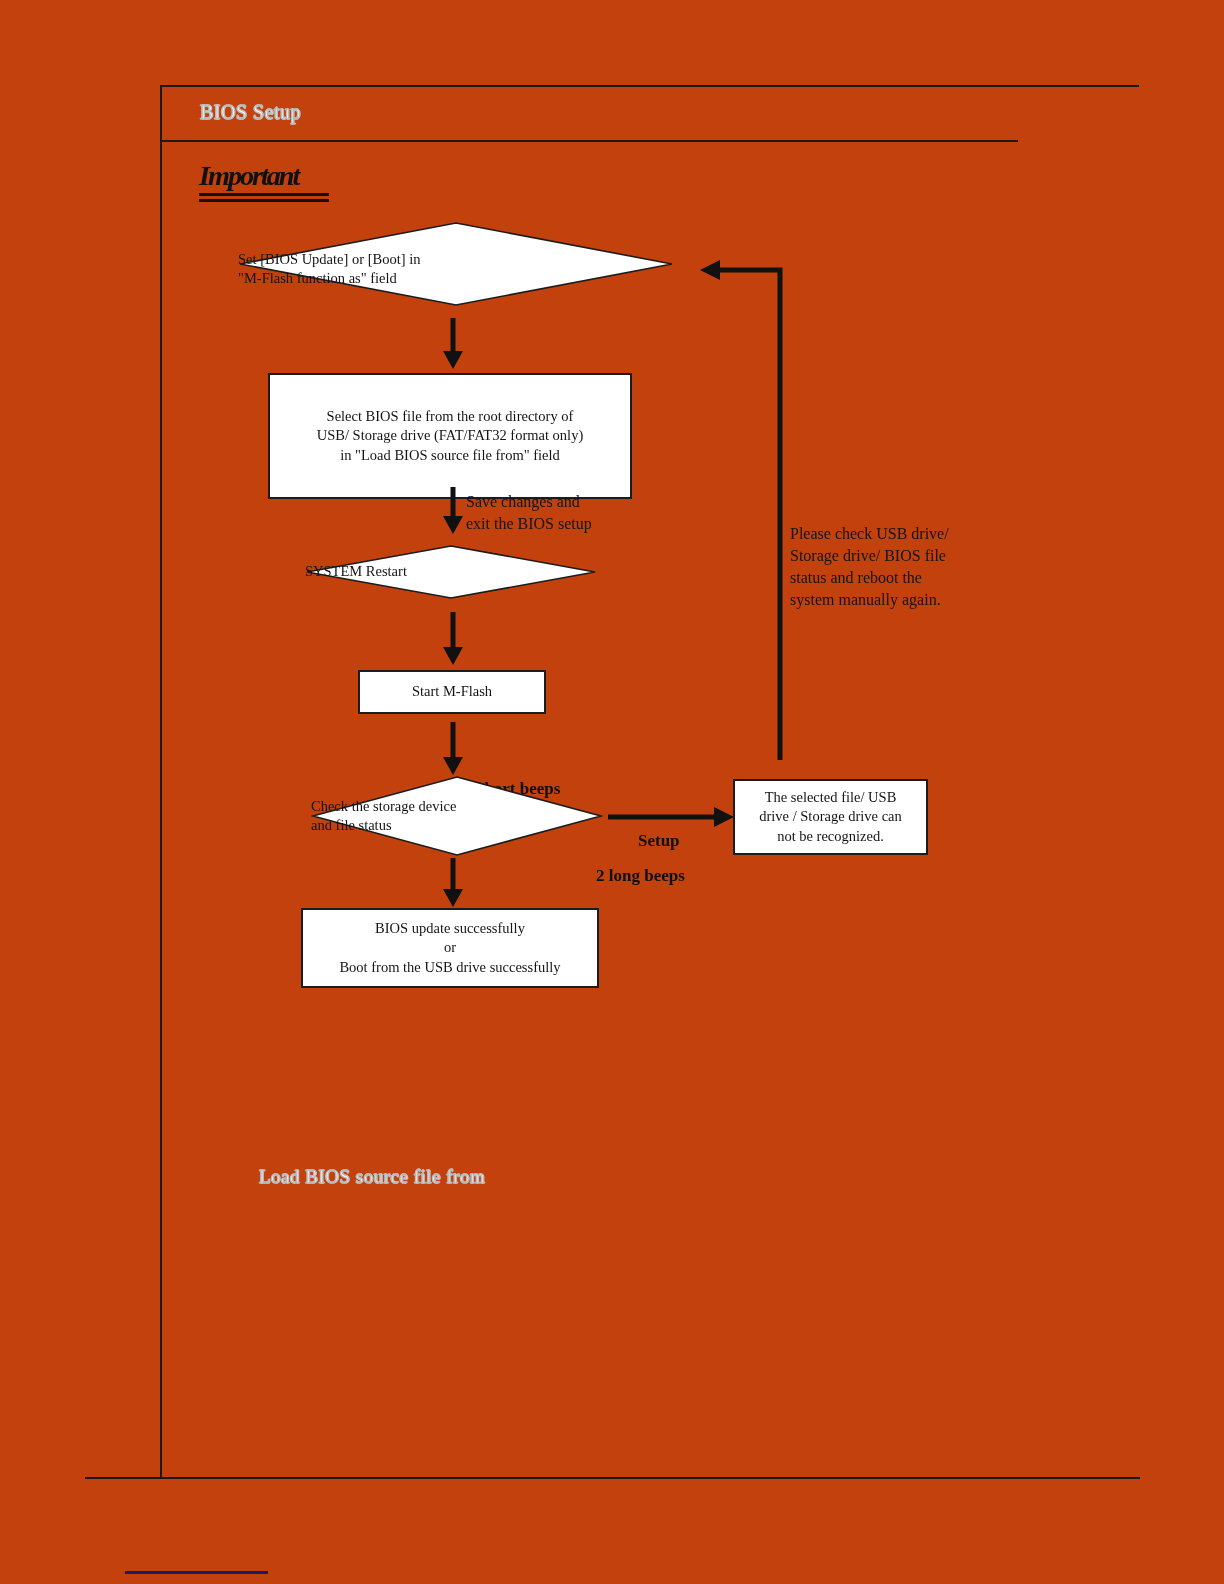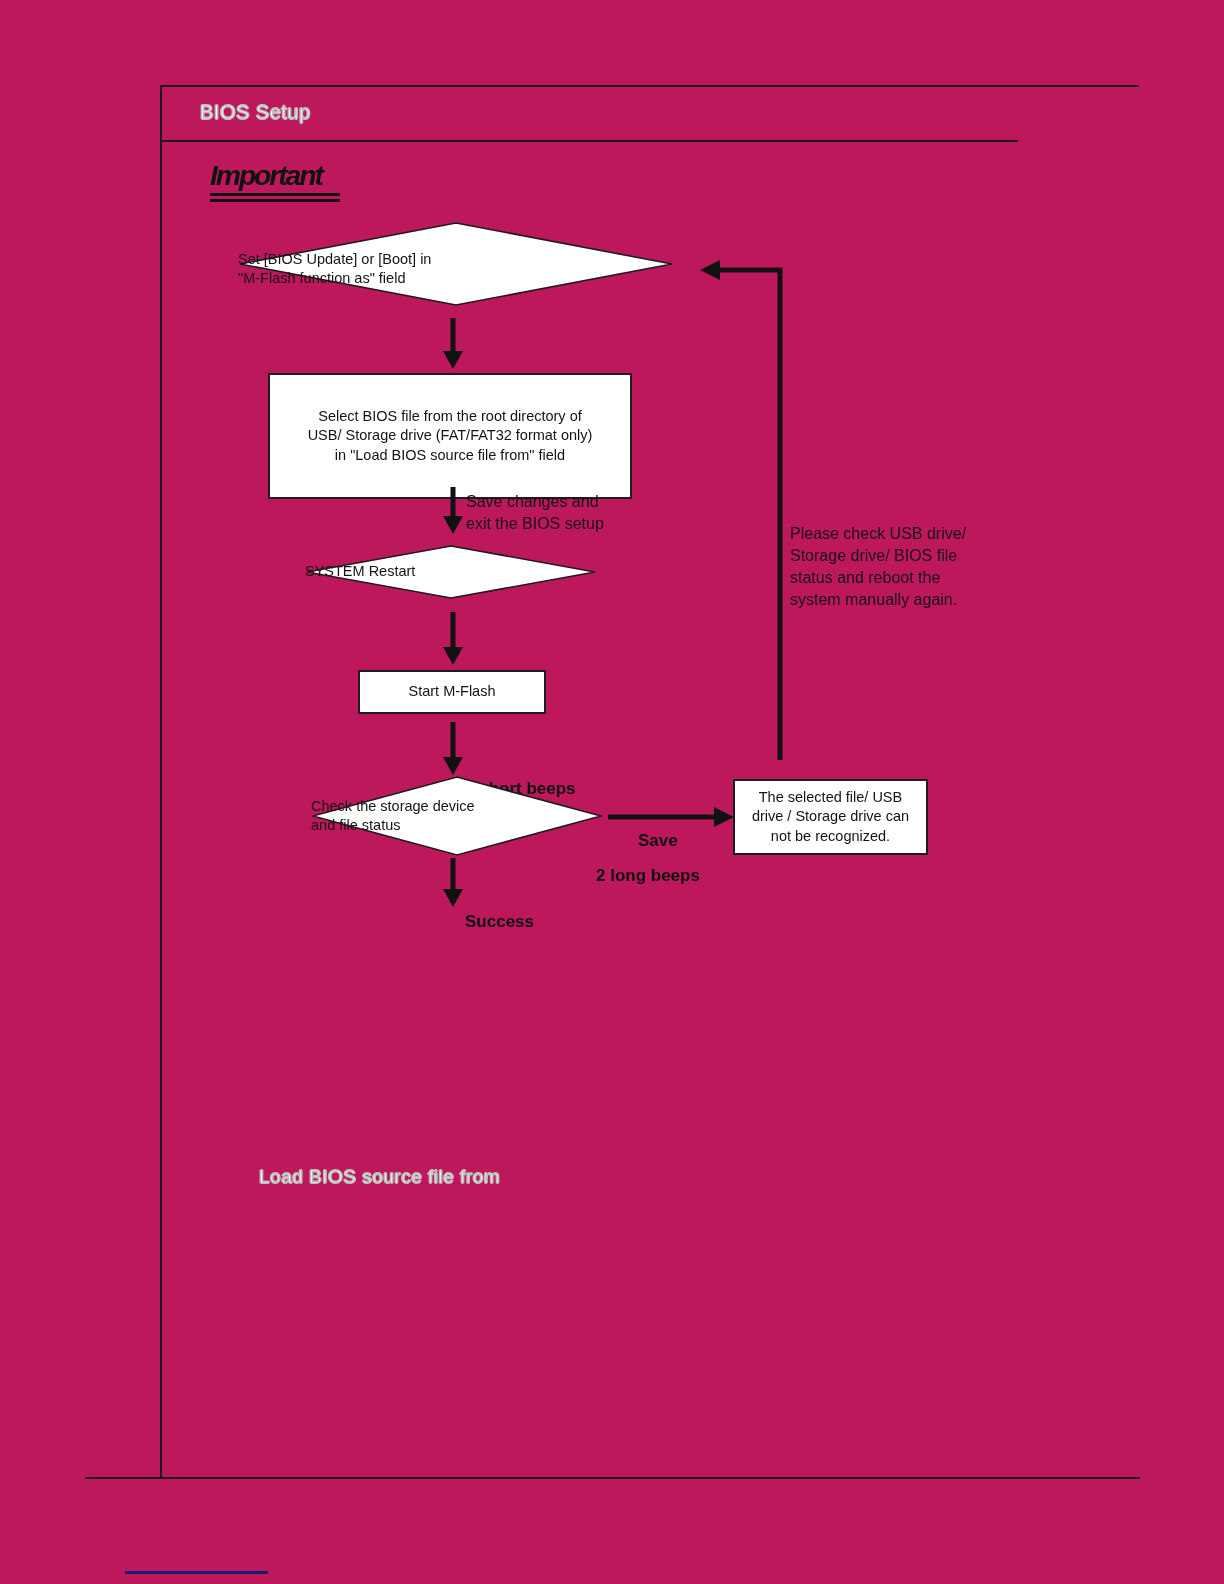--- a/index.html
+++ b/index.html
@@ -9,22 +9,23 @@
     background: #ffffff;
   }
   body {
     font-family: "Liberation Sans", sans-serif;
     color: #111111;
   }
   #page {
     position: relative;
     width: 1224px;
     height: 1584px;
-    background: #be185d;
+    background: #c2410c;
     overflow: hidden;
+    font-family: Liberation Serif, serif;
   }
 
   
   .rule {
     position: absolute;
     background: #1a1a1a;
   }
   .rule-top      { left: 160px; top: 85px;   width: 979px; height: 2px; }
   .rule-header   { left: 162px; top: 140px;  width: 856px; height: 2px; }
   .rule-left     { left: 160px; top: 85px;   width: 2px;   height: 1393px; }
@@ -51,21 +52,20 @@
   }
   #header-title { left: 200px; top: 101px; }
   #ghost-field-label { left: 244px; top: 1166px; font-size: 19px; padding-left: 15px; }
 
   
   #important-badge {
     position: absolute;
     left: 199px;
     top: 163px;
     width: 130px;
-    margin-left: 11px;
   }
   #important-badge .imp-word {
     font-size: 27px;
     font-weight: 900;
     font-style: italic;
     letter-spacing: -2px;
     color: #111111;
     line-height: 1;
     transform: scaleX(1.05);
     transform-origin: left center;
@@ -223,37 +223,42 @@
   </div>
   <div class="node-text" style="left:311px; top:797px; width:292px;">Check the storage device
 and file status</div>
 
   <div class="arrow-h" style="left:608px; top:805px;">
     <svg width="128" height="24" viewBox="0 0 128 24">
       <line x1="0" y1="12" x2="110" y2="12" stroke="#111111" stroke-width="5"></line>
       <polygon points="126,12 106,2 106,22" fill="#111111"></polygon>
     </svg>
   </div>
-  <div class="edge-label" style="left:638px; top:783px;">Save</div>
+  <div class="edge-label" style="left:638px; top:783px;">Setup</div>
   <div class="edge-label" style="left:596px; top:818px;">2 long beeps</div>
 
   <div class="rect-node" style="left:733px; top:779px; width:195px; height:76px;">
     <div class="rect-label">The selected file/ USB
 drive / Storage drive can
 not be recognized.</div>
   </div>
 
   <div class="arrow-v" style="left:441px; top:858px;">
     <svg width="24" height="50" viewBox="0 0 24 50">
       <line x1="12" y1="0" x2="12" y2="34" stroke="#111111" stroke-width="5"></line>
       <polygon points="12,49 2,31 22,31" fill="#111111"></polygon>
     </svg>
   </div>
   <div class="edge-label" style="left:465px; top:864px;">Success</div>
 
+  <div class="rect-node" style="left:301px; top:908px; width:298px; height:80px;">
+    <div class="rect-label">BIOS update successfully
+or
+Boot from the USB drive successfully</div>
+  </div>
 
   <div class="loop-path" style="left:698px; top:260px;">
     <svg width="96" height="504" viewBox="0 0 96 504">
       <polyline points="82,500 82,10 18,10" fill="none" stroke="#111111" stroke-width="5"></polyline>
       <polygon points="2,10 22,0 22,20" fill="#111111"></polygon>
     </svg>
   </div>
 
   <div class="side-note" style="left:790px; top:523px;">Please check USB drive/
 Storage drive/ BIOS file

